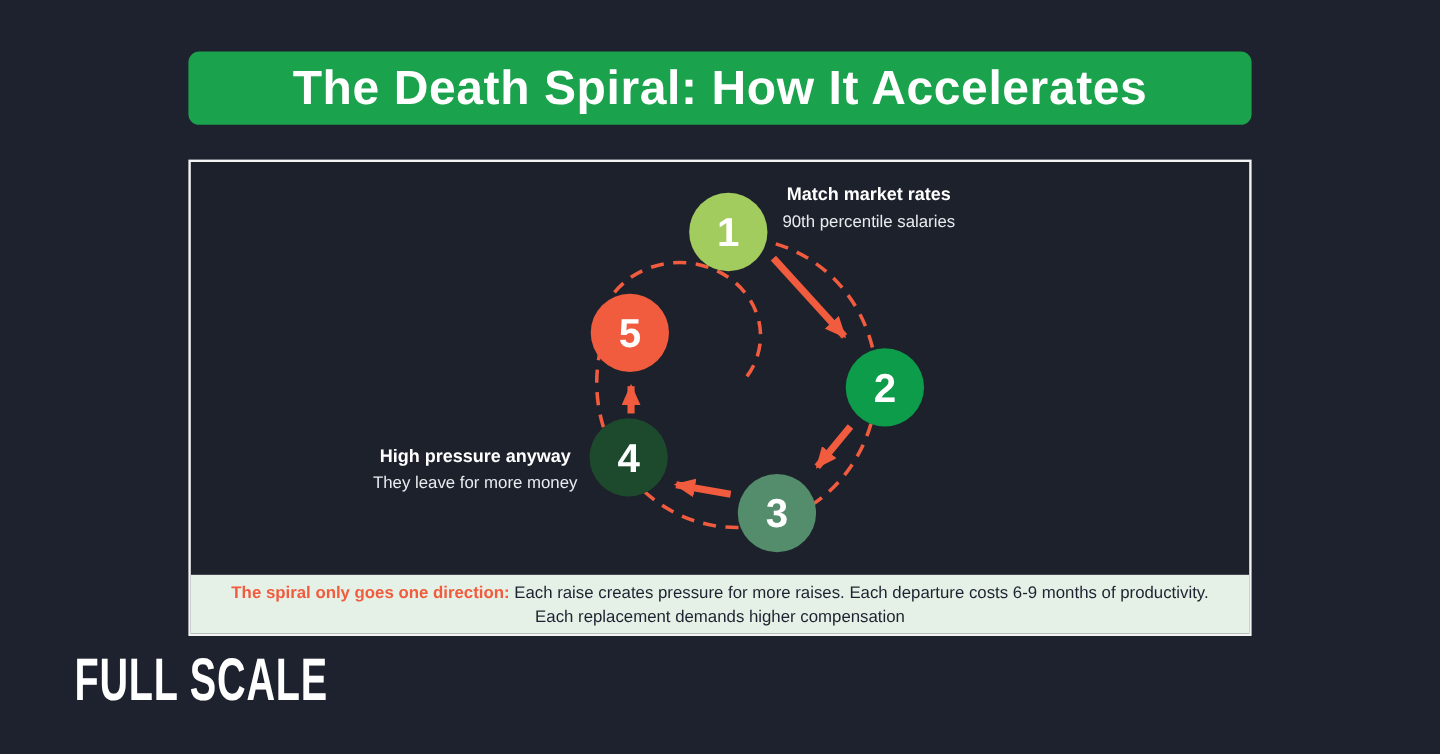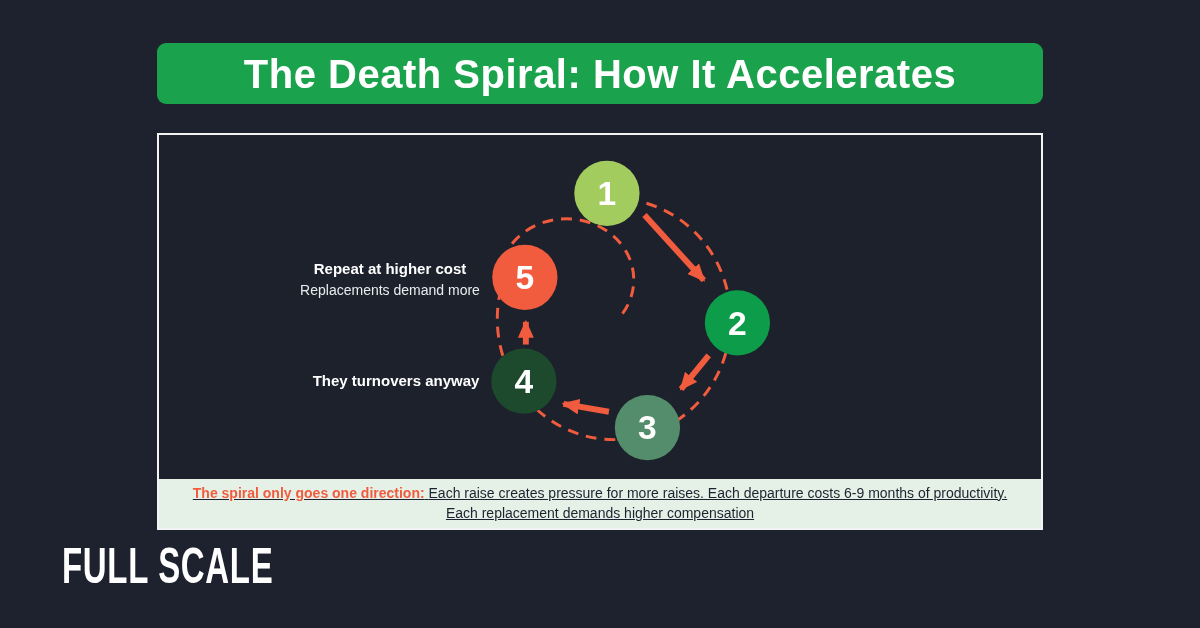--- a/index.html
+++ b/index.html
@@ -44,21 +44,21 @@
   .lbl-3 { left:597px; top:281px; }
   .lbl-4 { left:237px; top:237px; }
   .lbl-5 { left:231px; top:125px; }
 
   
   .panel-footer {
     height:45px; background:#e5f1e6;
     display:flex; align-items:center; justify-content:center;
     padding:2px 20px; text-align:center;
   }
-  .panel-footer p { margin:0; font-size:14px; line-height:1.4; color:#1c2230; max-width:880px;text-decoration:underline; }
+  .panel-footer p { margin:0; font-size:14px; line-height:1.4; color:#1c2230; max-width:880px; }
   .panel-footer .lead { color:#f15b3e; font-weight:bold; }
 
   
   .logo {
     position:absolute; left:62px; top:541px;
     color:#ffffff; font-size:50px; font-weight:bold; letter-spacing:1px;
     transform:scaleX(0.66); transform-origin:left top; line-height:1;
   }
 </style>
 </head>
@@ -94,26 +94,27 @@
         <circle cx="364" cy="249" r="33" fill="#1d4a2c"></circle>
         <circle cx="365" cy="144" r="33" fill="#f15b3e"></circle>
 
         <text class="num" x="448" y="71">1</text>
         <text class="num" x="580" y="202">2</text>
         <text class="num" x="489" y="308">3</text>
         <text class="num" x="364" y="261">4</text>
         <text class="num" x="365" y="156">5</text>
       </svg>
 
+      <div class="lbl lbl-1">
+        <div class="t">Match market rates</div>
+        <div class="s">90th percentile salaries</div>
+      </div>
       <div class="lbl lbl-4">
-        <div class="t">They turnovers anyway</div>
-      </div>
-      <div class="lbl lbl-5">
-        <div class="t">Repeat at higher cost</div>
-        <div class="s">Replacements demand more</div>
+        <div class="t">High pressure anyway</div>
+        <div class="s">They leave for more money</div>
       </div>
 
     </div>
 
     <div class="panel-footer">
       <p>
         <span class="lead">The spiral only goes one direction:</span>
         <span>Each raise creates pressure for more raises. Each departure costs 6-9 months of productivity. Each replacement demands higher compensation</span>
       </p>
     </div>

